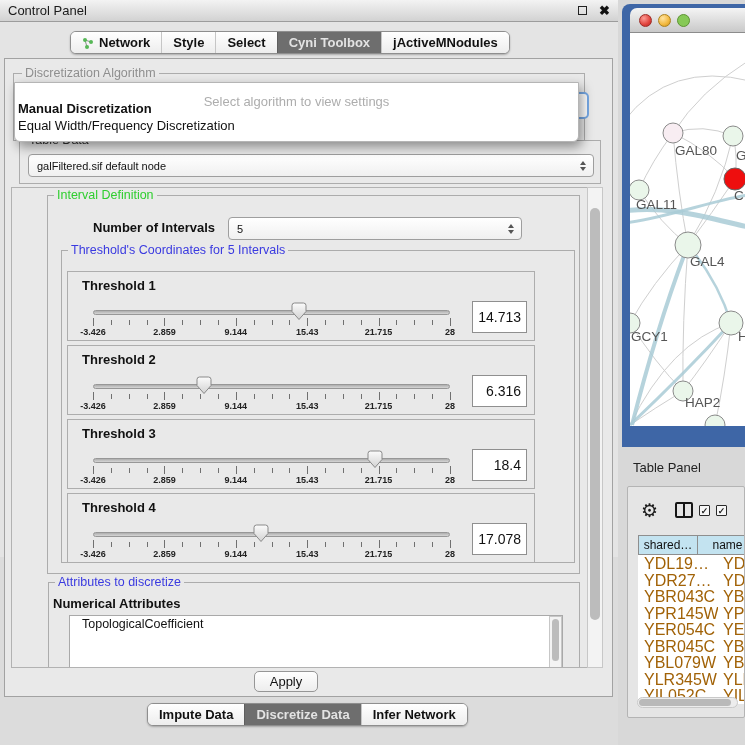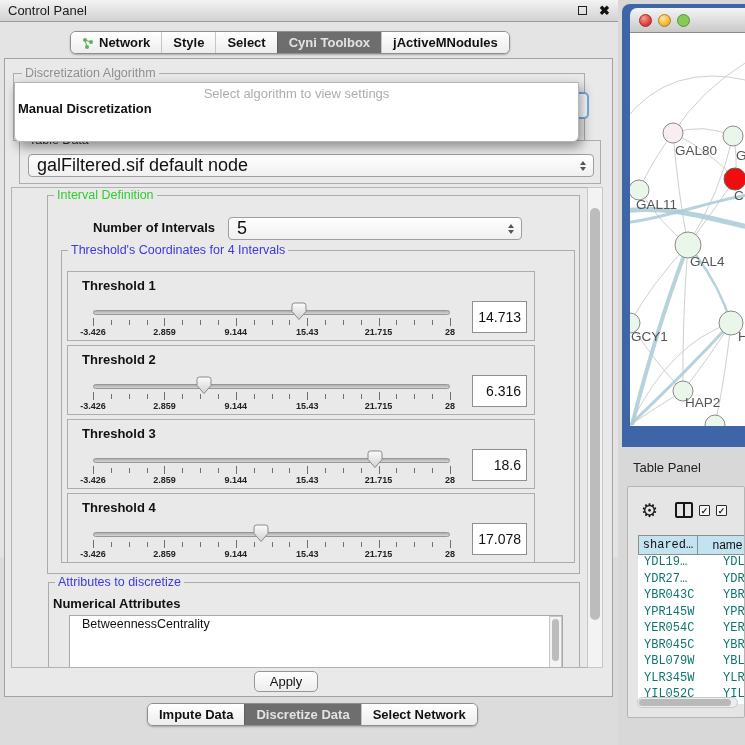--- a/index.html
+++ b/index.html
@@ -25,33 +25,33 @@
   .seg .tab.sel{background:#6E6E6E;color:#E3E3E3;border-left-color:#5E5E5E;}
 
   #content{position:absolute;left:4px;top:58px;width:609px;height:639px;
     background:#E9E9E9;border:1px solid #A2A2A2;}
 
   .group{position:absolute;border:1px solid #ACACAC;}
   .legend{position:absolute;top:-8px;font-size:12.5px;background:#E9E9E9;padding:0 3px;white-space:nowrap;}
 
   
   .combo{position:absolute;background:linear-gradient(#FFFFFF,#F0F0F0);border:1px solid #9E9E9E;
-    border-radius:4px;font-size:18px;color:#111;display:flex;align-items:center;
+    border-radius:4px;font-size:11px;color:#111;display:flex;align-items:center;
     padding:0 22px 0 8px;cursor:pointer;}
   .stepper{position:absolute;right:7px;top:50%;transform:translateY(-50%);
     display:flex;flex-direction:column;gap:2px;}
   .arr-up{width:0;height:0;border-left:3.5px solid transparent;border-right:3.5px solid transparent;
     border-bottom:4.5px solid #555;}
   .arr-dn{width:0;height:0;border-left:3.5px solid transparent;border-right:3.5px solid transparent;
     border-top:4.5px solid #555;}
 
   
   #popup{position:absolute;left:9px;top:23px;width:565px;height:60px;background:#FFFFFF;
     border:1px solid #B5B5B5;border-radius:0 0 6px 6px;box-shadow:3px 5px 12px rgba(0,0,0,.40);z-index:30;}
-  #popup .hdr{text-align:center;color:#ADADAD;font-size:13px;padding-top:3px;height:17px;}
+  #popup .hdr{text-align:center;color:#ADADAD;font-size:13px;padding-top:11px;height:17px;}
   #popup .item{font-size:13px;color:#111;padding:1px 0 1px 3px;height:17px;cursor:pointer;}
   #popup .item.b{font-weight:bold;}
 
   
   #algo-combo{left:16px;top:33px;width:568px;height:27px;border:2px solid #77A9E5;border-radius:5px;
     background:#FFF;z-index:5;}
 
   
   #viewport{position:absolute;left:6px;top:128px;width:577px;height:481px;border:1px solid #B2B2B2;
     background:#E9E9E9;overflow:hidden;}
@@ -101,21 +101,21 @@
   .cbx{width:11px;height:11px;border:1.5px solid #2A2A2A;border-radius:1px;margin-left:6px;
     font-size:9px;font-weight:bold;color:#1A1A1A;line-height:10px;text-align:center;cursor:pointer;background:#F6F6F6;}
   .cbx:first-of-type{margin-left:15px;}
 
   #tp-table{position:absolute;left:10px;top:48px;width:140px;}
   .th-row{display:flex;height:20px;}
   .th-cell{background:#C3E3F0;border:1px solid #8E8E8E;font-size:12px;color:#111;
     display:flex;align-items:center;justify-content:center;cursor:pointer;}
   .th-cell+.th-cell{border-left:none;}
   .td-row{display:flex;height:16.5px;background:#FFF;cursor:pointer;}
-  .td-cell{font-size:12px;color:#0f766e;overflow:hidden;white-space:nowrap;font-family:Liberation Mono, monospace;}
+  .td-cell{font-size:16px;color:#a16207;overflow:hidden;white-space:nowrap;}
   #tp-body{background:#FFF;}
   #tp-hscroll{position:absolute;left:9px;top:210px;width:101px;height:11px;background:#EDEDED;
     border:1px solid #C9C9C9;border-radius:6px;}
   #tp-hthumb{position:absolute;left:1px;top:1px;width:92px;height:7px;border-radius:4px;background:#B9B9B9;cursor:pointer;}
 
   svg text{font-family:"Liberation Sans",sans-serif;}
 </style>
 </head>
 <body>
 
@@ -166,20 +166,21 @@
 
     <div class="group" style="left:8px;top:14px;width:572px;height:68px;">
       <span class="legend" style="left:8px;color:#8F8F8F;">Discretization Algorithm</span>
     </div>
     <div id="algo-combo" class="abs"></div>
 
     <div id="popup">
       <div class="hdr">Select algorithm to view settings</div>
       <div id="popup-items">
           <div class="item b">Manual Discretization</div>
+          <div class="item">Equal Width/Frequency Discretization</div>
         </div>
     </div>
 
     <div class="group" style="left:14px;top:81px;width:582px;height:44px;">
       <span class="legend" style="left:6px;color:#333;">Table Data</span>
       <div class="combo" style="left:8px;top:13px;width:566px;height:23px;">
         <span>galFiltered.sif default node</span>
         <span class="stepper">
           <span class="arr-up"></span>
           <span class="arr-dn"></span>
@@ -195,21 +196,21 @@
         <span class="abs" style="left:45px;top:24px;font-size:13px;font-weight:bold;color:#111;">Number of Intervals</span>
         <div class="combo" style="left:180px;top:21px;width:294px;height:23px;">
           <span>5</span>
           <span class="stepper">
             <span class="arr-up"></span>
             <span class="arr-dn"></span>
           </span>
         </div>
 
         <div class="group" style="left:13px;top:54px;width:514px;height:313px;">
-          <span class="legend" style="left:6px;color:#3A3AE0;">Threshold's Coordinates for 4 Intervals</span>
+          <span class="legend" style="left:6px;color:#3A3AE0;">Threshold's Coordinates for 5 Intervals</span>
           <div id="thresholds">
               <div class="tbox" style="top: 20px;">
                 <div class="tlabel-main">Threshold 1</div>
                 <div class="track"></div>
                 <div class="tick" style="left: 25px; top: 46px; height: 8px;"></div>
                 <div class="tick" style="left: 42.85px; top: 48px; height: 5px;"></div>
                 <div class="tick" style="left: 60.7px; top: 48px; height: 5px;"></div>
                 <div class="tick" style="left: 78.55px; top: 48px; height: 5px;"></div>
                 <div class="tick" style="left: 96.4px; top: 46px; height: 8px;"></div>
                 <div class="tick" style="left: 114.25px; top: 48px; height: 5px;"></div>
@@ -300,21 +301,21 @@
                 <div class="tick" style="left: 382px; top: 46px; height: 8px;"></div>
                 <div class="ticklab" style="left: 25px;">-3.426</div>
                 <div class="ticklab" style="left: 96.4px;">2.859</div>
                 <div class="ticklab" style="left: 167.8px;">9.144</div>
                 <div class="ticklab" style="left: 239.2px;">15.43</div>
                 <div class="ticklab" style="left: 310.6px;">21.715</div>
                 <div class="ticklab" style="left: 382px;">28</div>
                 <svg width="16" height="19" class="thumb" style="left: 299.024px;">
                   <path d="M3.5 1 h9 q2.5 0 2.5 2.5 V9.5 L8 17.5 L1 9.5 V3.5 Q1 1 3.5 1 Z" fill="url(#thumbgrad)" stroke="#898989"></path>
                 </svg>
-                <div class="valbox">18.6</div>
+                <div class="valbox">18.4</div>
               </div>
               <div class="tbox" style="top: 242px;">
                 <div class="tlabel-main">Threshold 4</div>
                 <div class="track"></div>
                 <div class="tick" style="left: 25px; top: 46px; height: 8px;"></div>
                 <div class="tick" style="left: 42.85px; top: 48px; height: 5px;"></div>
                 <div class="tick" style="left: 60.7px; top: 48px; height: 5px;"></div>
                 <div class="tick" style="left: 78.55px; top: 48px; height: 5px;"></div>
                 <div class="tick" style="left: 96.4px; top: 46px; height: 8px;"></div>
                 <div class="tick" style="left: 114.25px; top: 48px; height: 5px;"></div>
@@ -346,21 +347,21 @@
               </div>
             </div>
         </div>
       </div>
 
       <div class="group" style="left:36px;top:394px;width:532px;height:100px;">
         <span class="legend" style="left:6px;color:#3A3AE0;">Attributes to discretize</span>
         <span class="abs" style="left:4px;top:13px;font-size:13px;font-weight:bold;color:#111;">Numerical Attributes</span>
         <div id="attr-list">
           <div id="attr-items">
-              <div class="li">BetweennessCentrality</div>
+              <div class="li">TopologicalCoefficient</div>
             </div>
           <div class="vscroll" style="right:0;top:0;width:13px;height:100%;">
             <div class="vthumb" style="top:2px;height:42px;"></div>
           </div>
         </div>
       </div>
     </div>
 
     <div class="vscroll" style="left:582px;top:128px;width:16px;height:481px;">
       <div class="vthumb" style="top:20px;height:412px;"></div>
@@ -371,21 +372,21 @@
 
   <div class="abs" style="left:147px;top:703px;">
     <div class="seg" id="bottom-tabbar">
         <div class="tab">
           <span>Impute Data</span>
         </div>
         <div class="tab sel">
           <span>Discretize Data</span>
         </div>
         <div class="tab">
-          <span>Select Network</span>
+          <span>Infer Network</span>
         </div>
       </div>
   </div>
 </div>
 
 <div id="right-bg"></div>
 
 <div id="net-window">
   <div id="net-titlebar">
     <span class="light red"></span>
@@ -442,21 +443,21 @@
 
 <div id="table-panel">
   <div id="tp-toolbar">
     <span class="gear">⚙</span>
     <span class="split-icon"></span>
     <span class="cbx">✓</span>
     <span class="cbx">✓</span>
   </div>
   <div id="tp-table">
     <div class="th-row" id="tp-headers">
-        <div class="th-cell" style="width: 60px; font-family: Liberation Mono, monospace;">shared…</div>
+        <div class="th-cell" style="width: 60px;">shared…</div>
         <div class="th-cell" style="width: 60px;">name</div>
       </div>
     <div id="tp-body">
         <div class="td-row">
           <div class="td-cell" style="width: 80px; padding-left: 6px;">YDL19…</div>
           <div class="td-cell" style="width: 60px; padding-left: 5px;">YDL19…</div>
         </div>
         <div class="td-row">
           <div class="td-cell" style="width: 80px; padding-left: 6px;">YDR27…</div>
           <div class="td-cell" style="width: 60px; padding-left: 5px;">YDR27…</div>

